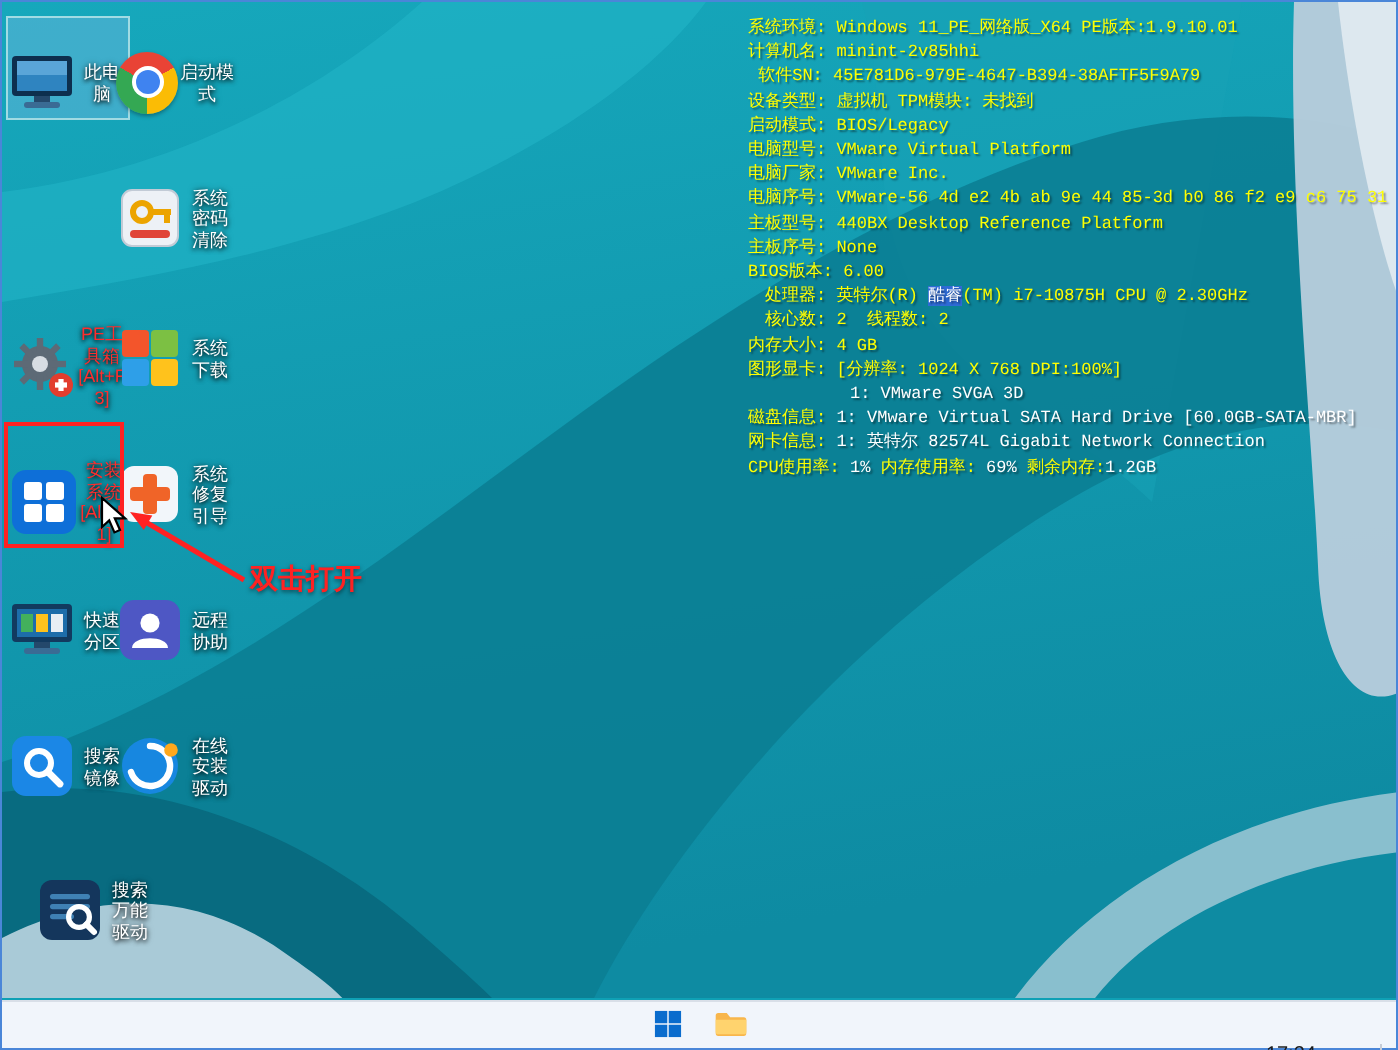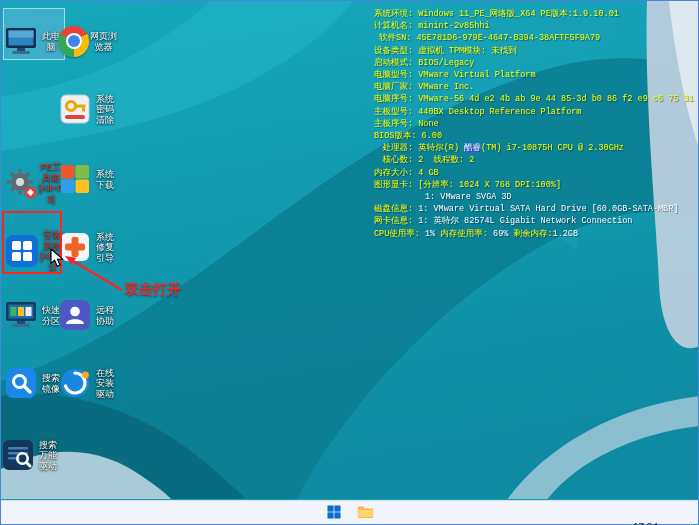--- a/index.html
+++ b/index.html
@@ -79,21 +79,21 @@
           <rect x="8" y="27" width="18" height="3" rx="1.5" fill="#3a6b94"></rect>
         </svg>
       </div>
       <div class="lbl">此电脑</div>
     </div>
 
     <div class="cell" style="left:57px;top:8px">
       <div class="ic">
           <div class="chrome"></div>
         </div>
-      <div class="lbl">网页浏览器</div>
+      <div class="lbl">启动模式</div>
     </div>
 
 
     <div class="cell" style="left:57px;top:76px">
       <div class="ic">
         <svg width="34" height="34" viewBox="0 0 34 34">
           <rect x="3" y="3" width="28" height="28" rx="5" fill="#edf1f6" stroke="#c2cbd6"></rect>
           <circle cx="13" cy="14" r="4.5" fill="none" stroke="#eca400" stroke-width="3"></circle>
           <rect x="16.5" y="12.5" width="11" height="3" fill="#eca400"></rect>
           <rect x="24" y="15.5" width="3" height="4" fill="#eca400"></rect>
@@ -205,21 +205,21 @@
       <div class="ic">
         <svg width="34" height="34" viewBox="0 0 34 34">
           <circle cx="17" cy="17" r="14" fill="#1787e0"></circle>
           <path d="M17,7 a10,10 0 1 1 -9.5,13" fill="none" stroke="#fff" stroke-width="3.2" stroke-linecap="round"></path>
           <circle cx="27.5" cy="9" r="3.4" fill="#ffa81c"></circle>
         </svg>
       </div>
       <div class="lbl">在线安装驱动</div>
     </div>
 
-    <div class="cell" style="left:0;top:422px">
+    <div class="cell" style="left:17px;top:422px">
       <div class="ic">
         <svg width="34" height="34" viewBox="0 0 34 34">
           <rect x="2" y="2" width="30" height="30" rx="6" fill="#14365c"></rect>
           <rect x="7" y="9" width="20" height="2.6" rx="1.3" fill="#3f81b4"></rect>
           <rect x="7" y="14" width="20" height="2.6" rx="1.3" fill="#3f81b4"></rect>
           <rect x="7" y="19" width="12" height="2.6" rx="1.3" fill="#3f81b4"></rect>
           <circle cx="21.5" cy="20.5" r="5.2" fill="none" stroke="#fff" stroke-width="2.6"></circle>
           <line x1="25.2" y1="24.2" x2="29" y2="28" stroke="#fff" stroke-width="3" stroke-linecap="round"></line>
         </svg>
       </div>

